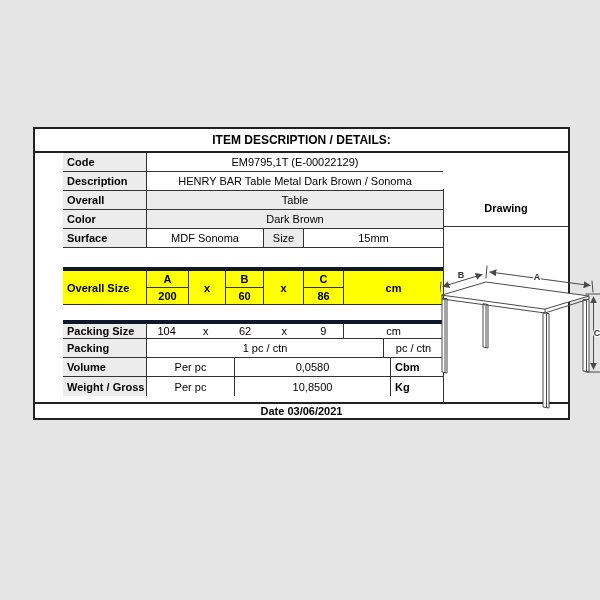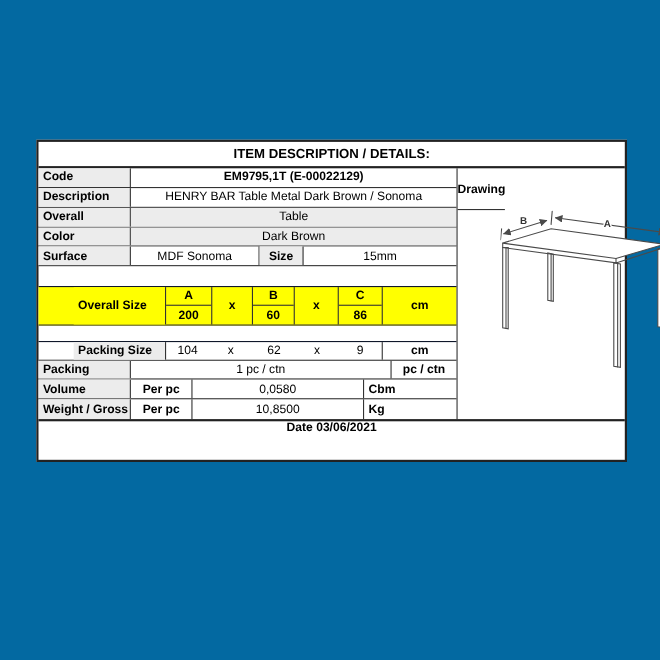--- a/index.html
+++ b/index.html
@@ -1,62 +1,62 @@
 <!DOCTYPE html>
 <html><head>
 <meta charset="utf-8">
 <style>
   * { margin: 0; padding: 0; box-sizing: border-box; }
   html,body { width: 600px; height: 600px; background: #ffffff;
     font-family: "Liberation Sans", "DejaVu Sans", sans-serif; color: #000; }
-  .page { position: relative; width: 600px; height: 600px; background: #0369a1; overflow: hidden; }
+  .page { position: relative; width: 600px; height: 600px; background: #e5e5e5; overflow: hidden; }
 
   .spec-table { position: absolute; left: 33px; top: 127px; width: 537px; height: 293px;
     border: 2px solid #222; display: flex; flex-direction: column; background: #fff; }
 
   .hdr { height: 24px; border-bottom: 2px solid #222; display: flex; align-items: center;
     justify-content: center; font-weight: bold; font-size: 12px; }
 
   .body { flex: 1; display: flex; min-height: 0; }
-  .main { width: 380px; display: flex; flex-direction: column; }
-  .drawing-col { flex: 1; border-left: 1px solid #333; display: flex; flex-direction: row; }
+  .main { width: 380px; display: flex; flex-direction: column; margin-left: 28px; }
+  .drawing-col { flex: 1; border-left: 1px solid #333; display: flex; flex-direction: column; margin-top: 36px; }
   .drawing-label { height: 38px; border-bottom: 1px solid #333; display: flex; align-items: center;
     justify-content: center; font-weight: bold; font-size: 11px; }
   .drawing-area { flex: 1; position: relative; overflow: visible; }
 
   .row { display: flex; align-items: stretch; font-size: 11px; }
   .r19 { height: 19px; }
   .bb { border-bottom: 1px solid #333; }
-  .bt { border-top: 1px solid #0f172a; padding-left: 32px; }
+  .bt { border-top: 4px solid #0f172a; }
   .cell { display: flex; align-items: center; justify-content: center; overflow: hidden; }
   .br { border-right: 1px solid #333; }
   .lab { width: 84px; justify-content: flex-start; padding-left: 4px; font-weight: bold; background: #ececec; }
   .grow { flex: 1; }
   .gray { background: #ececec; }
-  .b { font-weight: bold; }
+  .b { font-weight: normal; }
   .unit-left { justify-content: flex-start; padding-left: 4px; font-weight: bold; }
 
   .gap1 { height: 19px; }
   .gap2 { height: 15px; }
 
   .yellow-row { height: 38px; background: #ffff00; font-weight: bold; }
   .yellow-row .lab { background: #ffff00; }
   .stack { display: flex; flex-direction: column; }
   .stack > div { flex: 1; display: flex; align-items: center; justify-content: center; }
   .stack > div:first-child { border-bottom: 1px solid #333; }
 
   .ps-values { width: 197px; display: flex; }
   .ps-values > div { flex: 1; display: flex; align-items: center; justify-content: center; }
 
-  .date-row { height: 37px; border-top: 2px solid #222; display: flex; align-items: flex-start;
+  .date-row { height: 16px; border-top: 2px solid #222; display: flex; align-items: center;
     justify-content: center; font-weight: bold; font-size: 11px; }
 
   .w117 { width: 117px; } .w40 { width: 40px; } .w42 { width: 42px; }
   .w37 { width: 37px; } .w38 { width: 38px; } .w197 { width: 237px; }
-  .w79 { width: 56px; } .w156 { width: 156px; }
+  .w79 { width: 88px; } .w156 { width: 156px; }
 
   svg text { font-family: "Liberation Sans", "DejaVu Sans", sans-serif; font-size: 9px;
     font-weight: bold; fill: #333; paint-order: stroke; stroke: #fff; stroke-width: 2.5px; }
 </style>
 </head>
 <body>
 
 <div class="page">
   <div class="spec-table">
 

